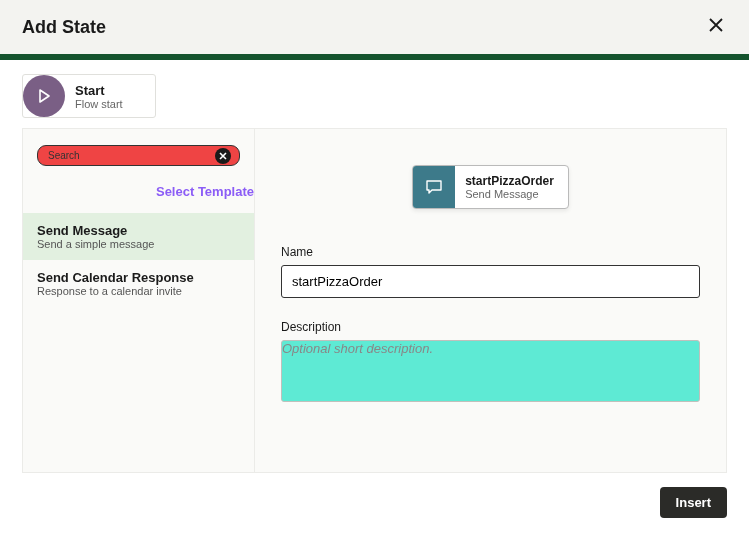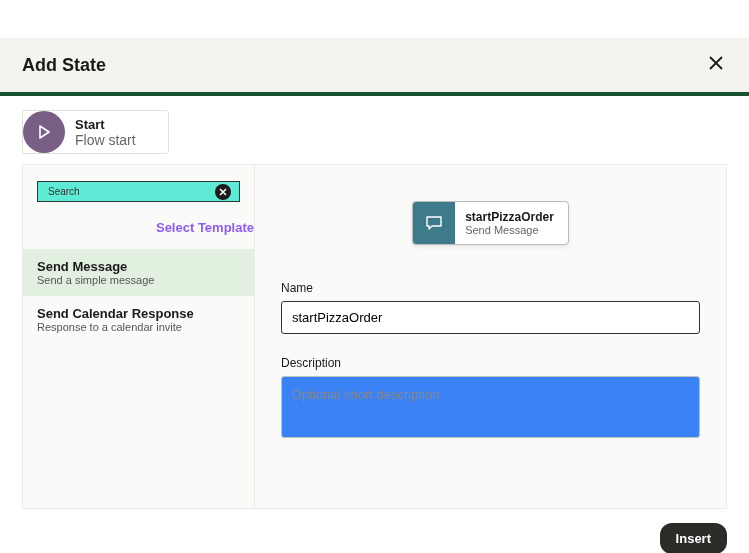--- a/index.html
+++ b/index.html
@@ -1,51 +1,51 @@
 <!DOCTYPE html>
 <html><head>
 <meta charset="utf-8">
 <style>
 * { box-sizing: border-box; margin: 0; padding: 0; }
 body { font-family: -apple-system, BlinkMacSystemFont, "Segoe UI", Arial, sans-serif; background: #fff; width: 749px; height: 553px; overflow: hidden; }
-.header { display: flex; align-items: center; justify-content: space-between; padding: 14px 22px; background: #f3f3f0; border-bottom: 4px solid #14532d; margin-top: 38px; }
+.header { display: flex; align-items: center; justify-content: space-between; padding: 14px 22px; background: #f3f3f0; border-bottom: 6px solid #14532d; }
 .header-title { font-size: 18px; font-weight: 700; color: #1a1a1a; }
 .close-btn { cursor: pointer; font-size: 16px; color: #1a1a1a; padding: 4px; }
 .preceding-section { padding: 14px 22px 10px; }
 .preceding-label { font-size: 12px; font-weight: 700; color: #1a1a1a; margin-bottom: 8px; }
 .preceding-card { display: inline-flex; align-items: center; background: #fff; border: 1px solid #e0e0dc; border-radius: 3px; padding: 0 32px 0 0; }
 .preceding-icon { width: 42px; height: 42px; border-radius: 50%; background: #7a5f85; display: flex; align-items: center; justify-content: center; margin: 0; }
 .preceding-text { margin-left: 10px; }
 .preceding-title { font-size: 13px; font-weight: 700; color: #1a1a1a; }
-.preceding-sub { font-size: 14px; color: #666; }
+.preceding-sub { font-size: 11px; color: #666; }
 .main-panel { margin: 0 22px 14px; background: #fafaf8; border: 1px solid #ebebe8; display: flex; height: 345px; }
 .left-panel { width: 232px; border-right: 1px solid #ebebe8; display: flex; flex-direction: column; }
 .search-wrap { padding: 16px 14px 10px; }
-.search-box { position: relative; border: 1px solid #333; border-radius: 0; padding: 4px 40px 4px 10px; background: #5eead4; }
+.search-box { position: relative; border: 1px solid #333; border-radius: 9px; padding: 4px 40px 4px 10px; background: #ef4444; }
 .search-label { font-size: 10px; color: #333; display: block; }
 .search-input { border: none; outline: none; font-size: 13px; width: 100%; padding: 0; }
 .search-clear { position: absolute; right: 8px; top: 50%; transform: translateY(-50%); width: 16px; height: 16px; background: #1a1a1a; border-radius: 50%; display: flex; align-items: center; justify-content: center; cursor: pointer; }
 .select-template { text-align: right; font-size: 13px; font-weight: 700; color: #8b5cf6; padding: 8px 0 14px; }
 .template-item { padding: 10px 14px; cursor: pointer; }
 .template-item.selected { background: #e2f0e0; }
 .template-title { font-size: 13px; font-weight: 700; color: #1a1a1a; }
 .template-sub { font-size: 11px; color: #555; }
 .right-panel { flex: 1; padding: 36px 26px 20px; display: flex; flex-direction: column; }
 .preview-wrap { display: flex; justify-content: center; margin-bottom: 36px; }
 .preview-card { display: inline-flex; align-items: stretch; border: 1px solid #bababa; border-radius: 4px; overflow: hidden; background: #fff; box-shadow: 0 2px 4px rgba(0,0,0,0.08); }
 .preview-icon { width: 42px; background: #3d7a8a; display: flex; align-items: center; justify-content: center; }
 .preview-text { padding: 8px 14px 8px 10px; }
 .preview-title { font-size: 12px; font-weight: 700; color: #1a1a1a; }
 .preview-sub { font-size: 11px; color: #666; }
 .field-label { font-size: 12px; font-weight: 400; color: #1a1a1a; margin-bottom: 6px; }
 .name-input { width: 100%; border: 1px solid #333; border-radius: 3px; padding: 8px 10px; font-size: 13px; outline: none; background: #fff; margin-bottom: 22px; }
-.desc-textarea { width: 100%; border: 1px solid #c0c0bc; border-radius: 3px; padding: 10px; font-size: 13px; font-family: inherit; outline: none; background: #3b82f6; resize: none; height: 62px; color: #333; }
+.desc-textarea { width: 100%; border: 1px solid #c0c0bc; border-radius: 3px; font-size: 13px; font-family: inherit; outline: none; background: #5eead4; resize: none; height: 62px; color: #333; font-style: italic; }
 .desc-textarea::placeholder { color: #888; }
 .footer { display: flex; justify-content: flex-end; padding: 0 22px 18px; }
-.insert-btn { background: #2b2b28; color: #fff; border: none; border-radius: 12px; padding: 8px 16px; font-size: 13px; font-weight: 600; cursor: pointer; }
+.insert-btn { background: #2b2b28; color: #fff; border: none; border-radius: 4px; padding: 8px 16px; font-size: 13px; font-weight: 600; cursor: pointer; }
 </style>
 </head>
 <body>
 
 <div class="header">
   <div class="header-title">Add State</div>
   <div class="close-btn">
     <svg width="14" height="14" viewBox="0 0 14 14">
         <path d="M1 1 L13 13 M13 1 L1 13" stroke="#1a1a1a" stroke-width="1.8" fill="none"></path>
       </svg>

